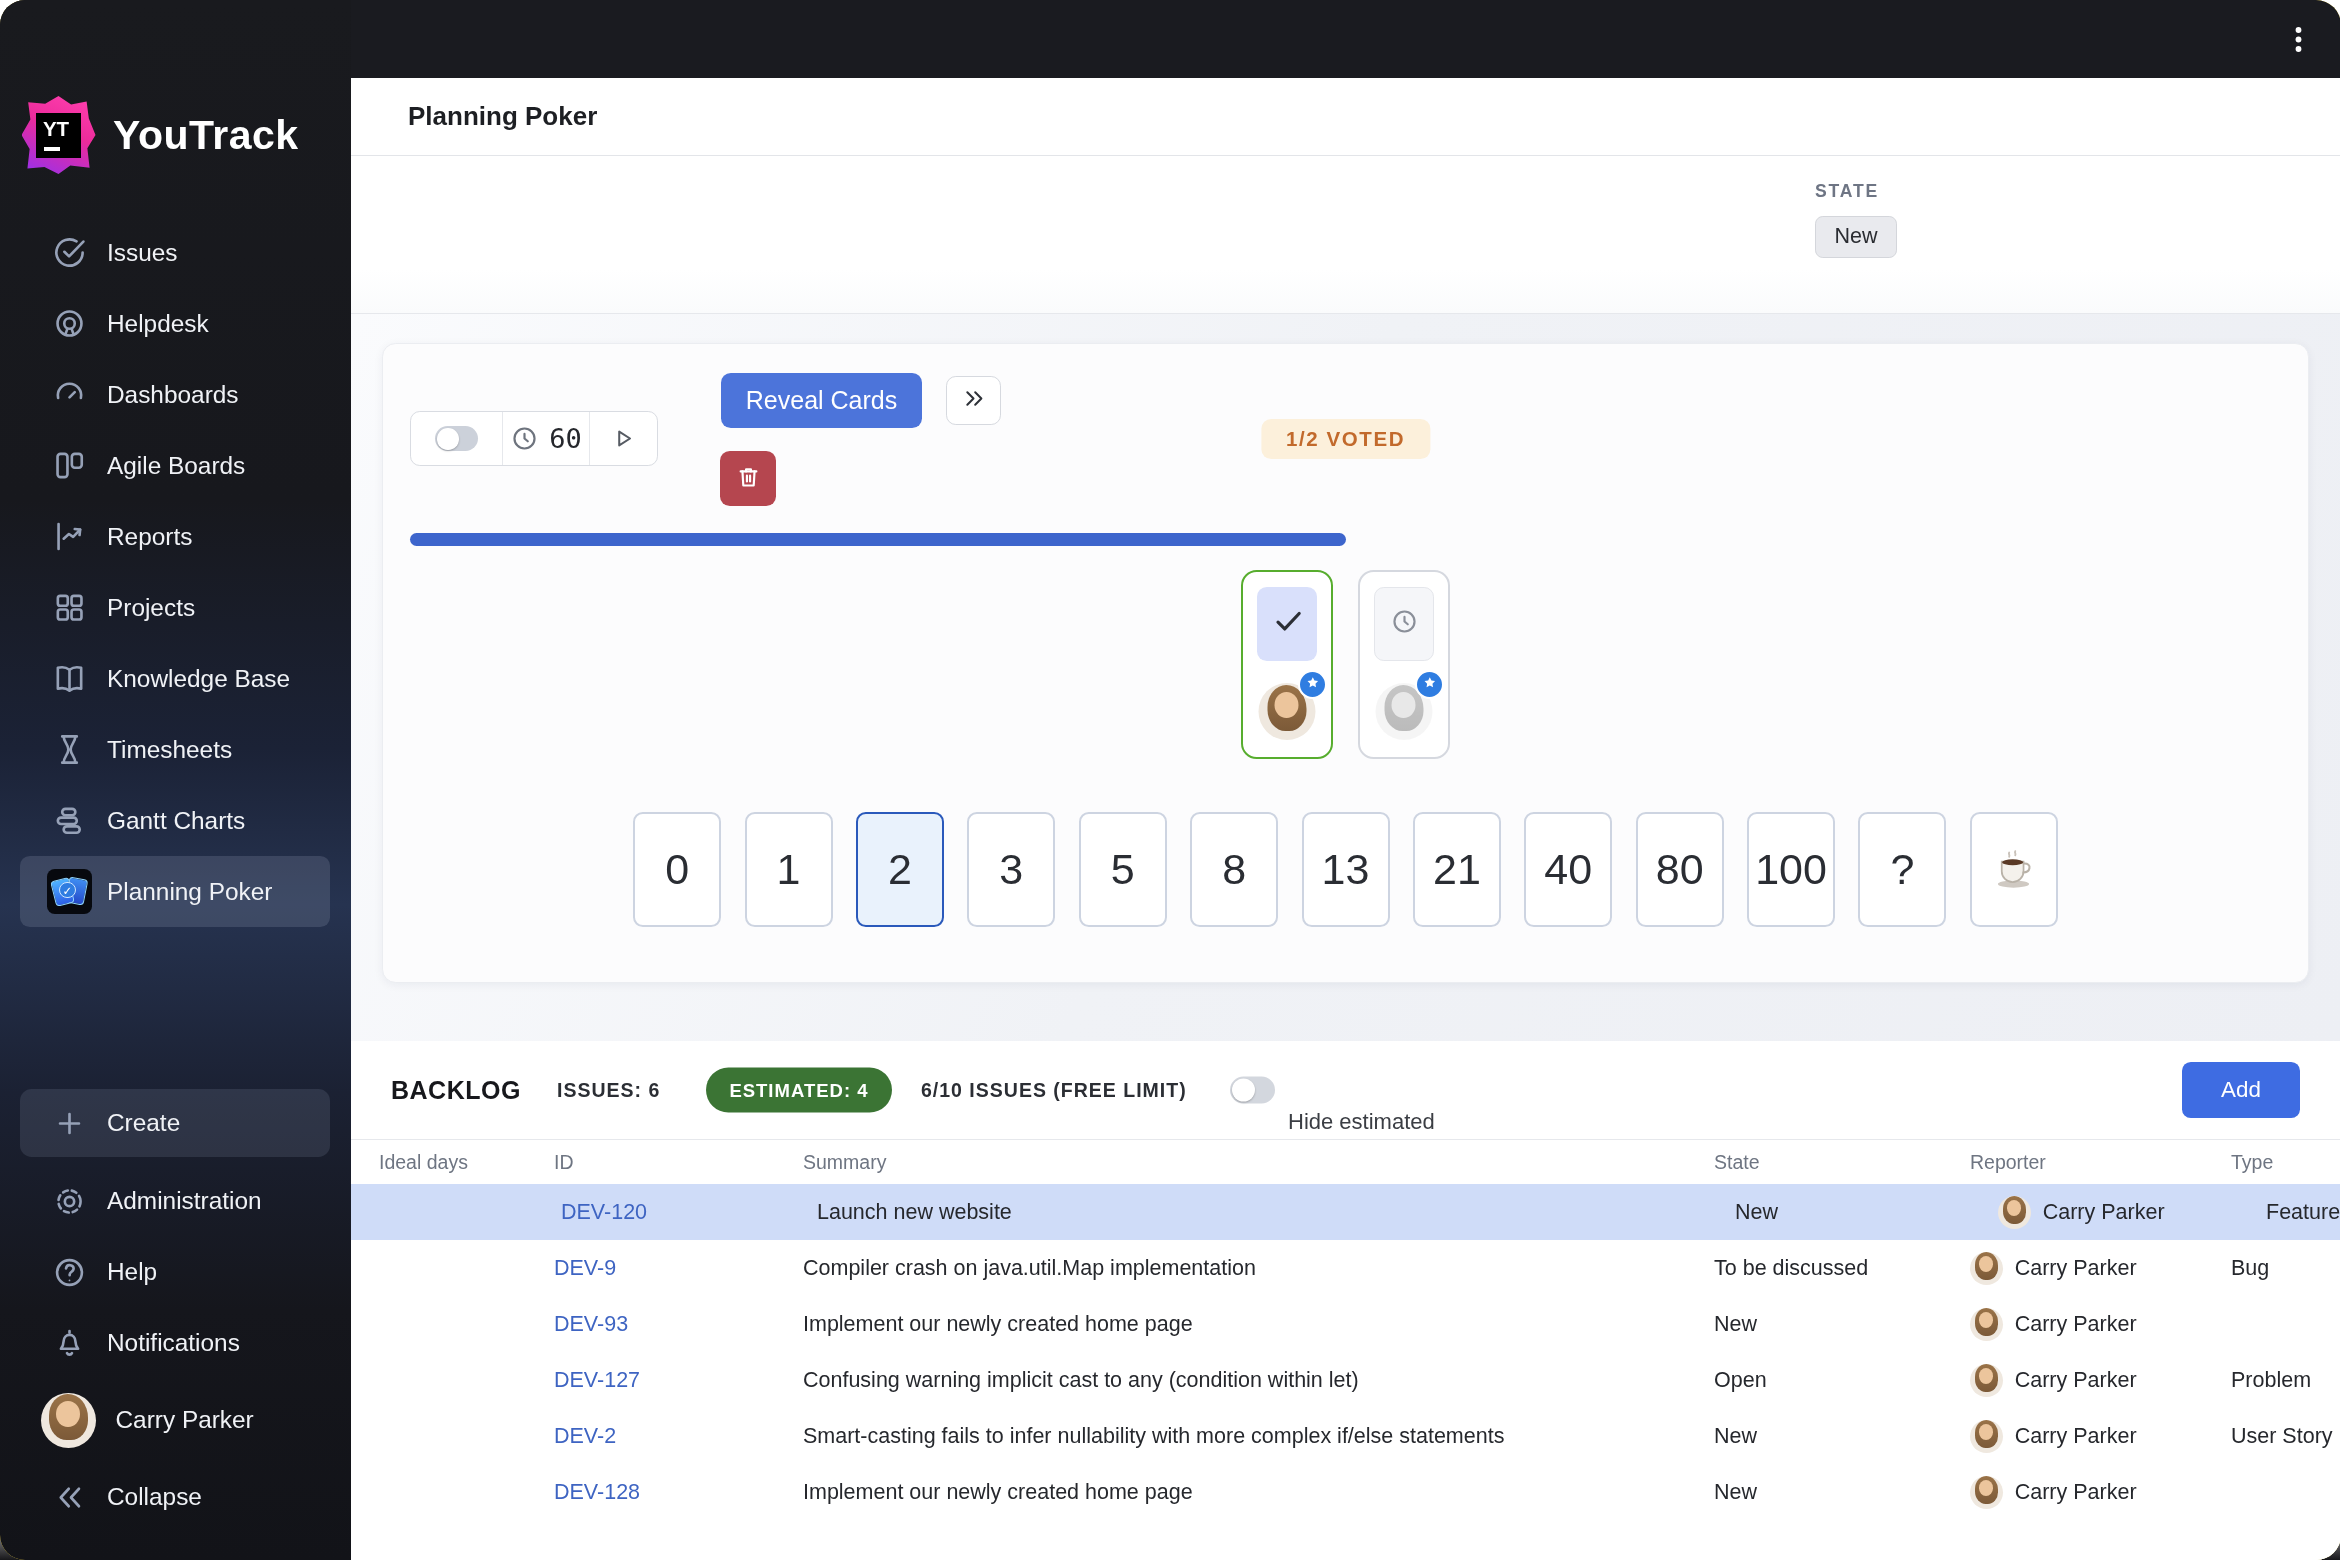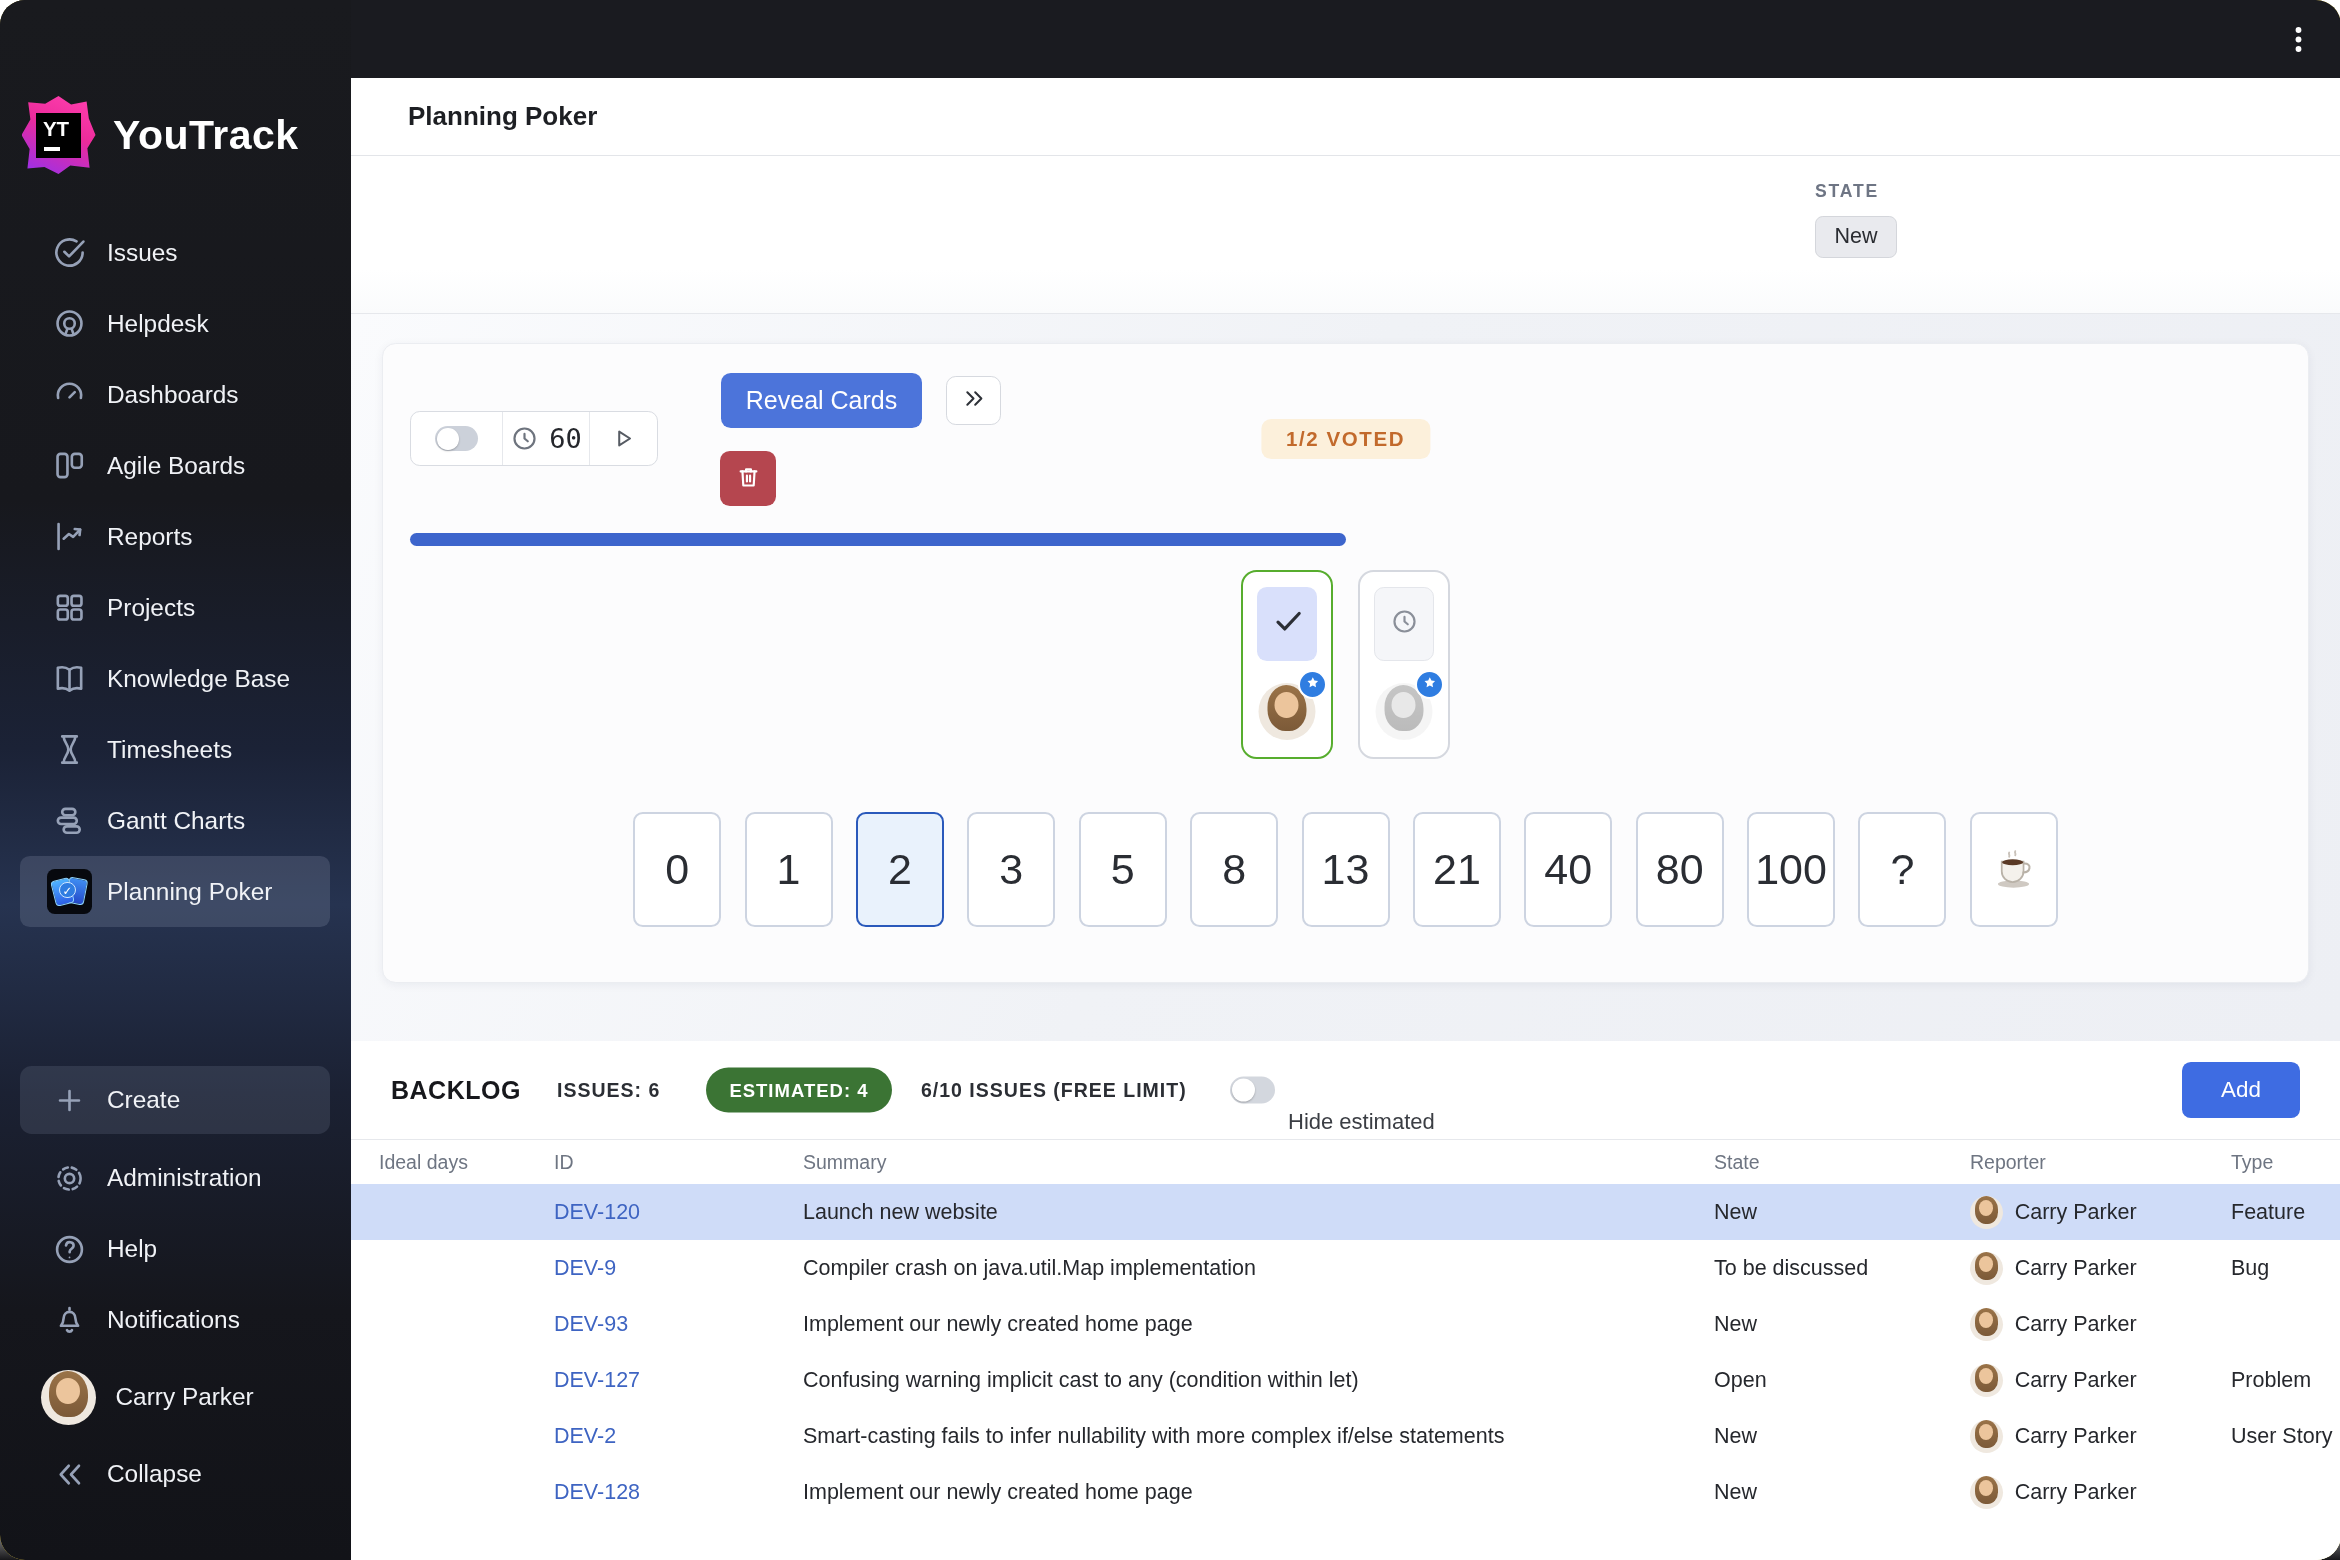--- a/index.html
+++ b/index.html
@@ -48,21 +48,21 @@
   .nav-label { font-size:24.4px; color:#f0f2f6; white-space:nowrap; }
 
   .pp-icon { width:45px; height:45px; background:#07090e; border-radius:7.8px; position:relative; overflow:hidden; flex:none; }
   .pp-card { position:absolute; width:18.5px; height:26px; border-radius:3.9px;
     background:linear-gradient(180deg,#4fb2ff,#2c5fe6); border:1.5px solid #8ed4ff; }
   .pp-c1 { left:6.8px; top:9.8px; transform:rotate(-14deg); }
   .pp-c2 { left:20.5px; top:8.8px; transform:rotate(11deg); background:linear-gradient(180deg,#3f8df2,#2449c9); }
   .pp-check { position:absolute; left:12.7px; top:12.7px; width:16.6px; height:16.6px; background:#2f7de1;
     border-radius:50%; color:#fff; font-size:11.7px; line-height:16.6px; text-align:center; border:1px solid #cfe6ff; }
 
-  .side-footer { position:absolute; left:19.5px; right:21.5px; top:1066px; }
+  .side-footer { position:absolute; left:19.5px; right:21.5px; top:1089px; }
   .create-btn { height:68px; border-radius:11.7px; background:rgba(148,158,184,.17);
     display:flex; align-items:center; gap:19.5px; padding-left:31px; margin-bottom:8.8px; cursor:pointer; }
   .user-row { height:83px; display:flex; align-items:center; gap:19.5px; padding-left:21.5px; cursor:pointer; }
   .user-name { font-size:24.4px; color:#f0f2f6; }
 
   
   .avatar { position:relative; border-radius:50%; overflow:hidden; background:#efe8df; flex:none; }
   .avatar::before { content:""; position:absolute; left:15%; top:3%; width:70%; height:82%;
     border-radius:48% 52% 44% 46%; background:linear-gradient(180deg,#9a7348,#7c5a38); }
   .avatar::after { content:""; position:absolute; left:28%; top:15%; width:43%; height:47%;
@@ -156,21 +156,21 @@
   .bl-toggle::after { content:""; position:absolute; left:2px; top:2px; width:23.4px; height:23.4px;
     border-radius:50%; background:#fff; box-shadow:0 1px 2px rgba(0,0,0,.25); }
   .bl-hide { left:937px; font-size:22px; color:#3b3e44;margin-top:32px; }
   .bl-add { right:41px; width:118px; height:56px; background:#3e6ce2; color:#fff; border:none;
     border-radius:8.8px; font-size:22.4px; font-family:inherit; cursor:pointer; }
 
   .cols, .trow { display:grid; grid-template-columns:175px 249px 911px 256px 261px auto;
     padding-left:28px; align-items:center; white-space:nowrap; }
   .cols { height:44px; color:#6e7582; font-size:19.5px; }
   .trow { height:56px; font-size:21.5px; color:#26282d; cursor:pointer; }
-  .trow.selected { background:#cfdcf8; }
+  .trow.selected { background:#cfdcf8;gap:7px; }
   .id-link { color:#3e64c2; text-decoration:none; }
   .reporter-cell { display:flex; align-items:center; gap:11.7px; }
 
   svg.ico { fill:none; stroke:currentColor; stroke-width:1.8; stroke-linecap:round; stroke-linejoin:round; }
 </style>
 </head>
 <body>
 
 <div class="window">
 

